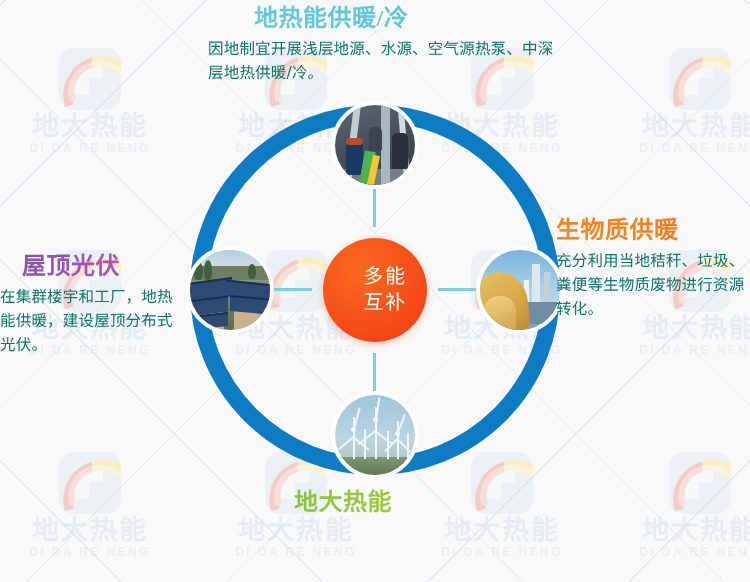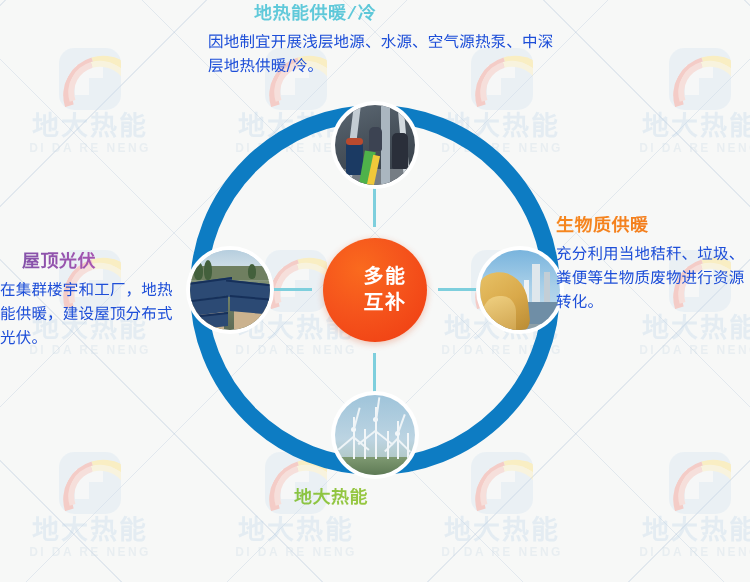--- a/index.html
+++ b/index.html
@@ -119,21 +119,21 @@
     border-radius:50%;
     background:radial-gradient(circle at 36% 30%, #fa6a1e 0%, #f5541c 45%, #ef3b11 100%);
     display:flex;flex-direction:column;
     align-items:center;justify-content:center;
     z-index:4;
     box-shadow:0 2px 7px rgba(220,70,20,.30);
   }
   .hub span{
     color:#fff;
     font-size:20px;
-    font-weight:bold;
+    font-weight:normal;
     line-height:1.28;
     letter-spacing:1.5px;
     font-family:"DejaVu Sans","Liberation Sans",sans-serif;
     margin-left:20px;
   }
 
   .node{
     position:absolute;
     width:88px;height:88px;
     border-radius:50%;
@@ -207,34 +207,34 @@
   .ph-solar .sky{position:absolute;left:0;top:0;width:100%;height:24px;background:linear-gradient(180deg,#b6cede,#d8e4ea);}
   .ph-solar .hill{position:absolute;left:0;top:16px;width:100%;height:14px;background:#6f7f60;}
   .ph-solar .pnl{position:absolute;background:#2c4a74;border-top:2px solid #16305a;}
   .ph-solar .wall{position:absolute;background:#cbb28e;}
   .ph-solar .tree{position:absolute;background:#43603c;border-radius:50% 50% 40% 40%;}
 
   
   .blk{position:absolute;z-index:6;}
   .blk h3{
     margin:0 0 4px 0;
-    font-size:18px;
+    font-size:24px;
     font-weight:bold;
     letter-spacing:.5px;
     line-height:1.2;
-    font-family:Liberation Mono, monospace;
+    font-family:Liberation Serif, serif;
     background-clip:text;
     -webkit-background-clip:text;
     color:transparent;
   }
   .blk p{
     margin:0;
     font-size:15.5px;
     line-height:1.55;
-    color:#1d4ed8;
+    color:#0f766e;
     font-family:"DejaVu Sans","Liberation Sans",sans-serif;
     letter-spacing:.2px;
   }
 
   
   .blk-geo{left:196px;top:4px;width:370px;text-align:left;}
   .blk-geo h3{background-image:linear-gradient(90deg,#62cbdb,#59c3d6);text-align:left;padding-left:58px;}
   .blk-geo p{padding-left:12px;}
 
   

